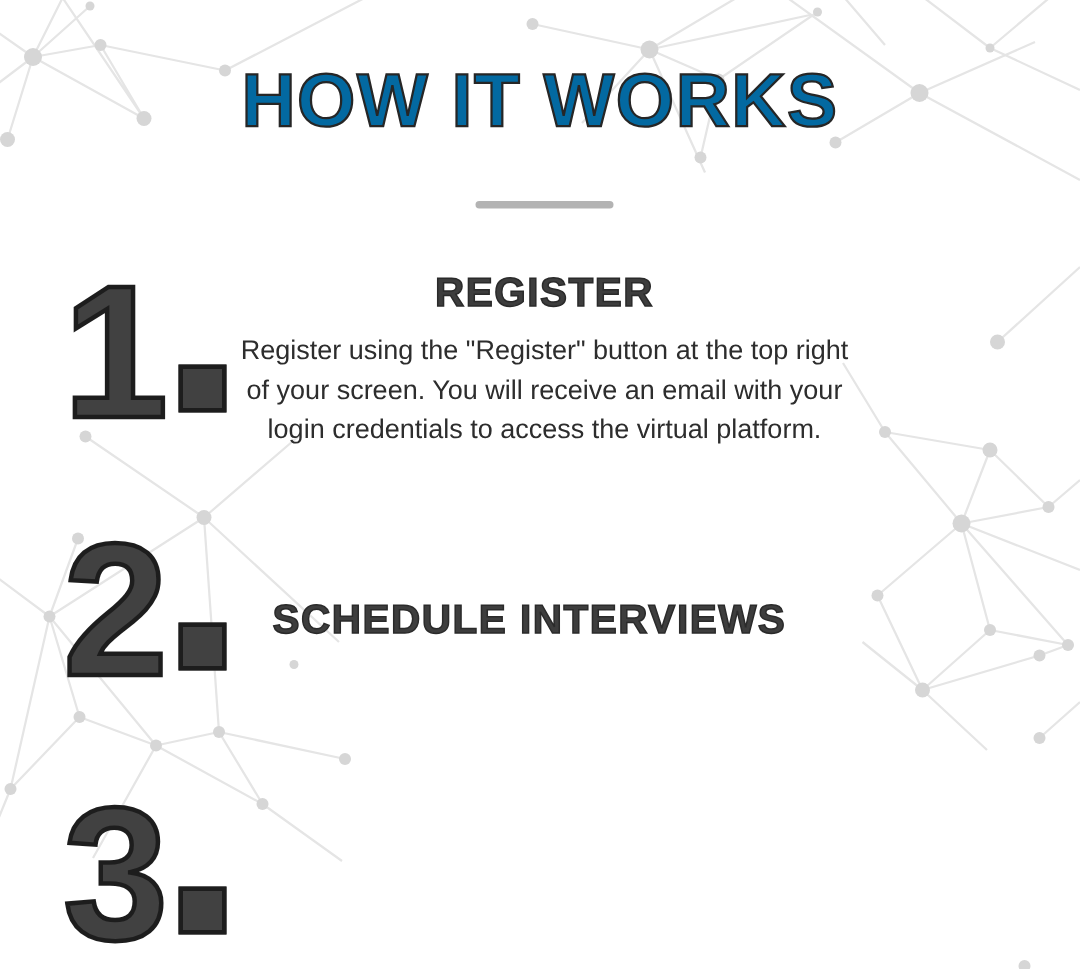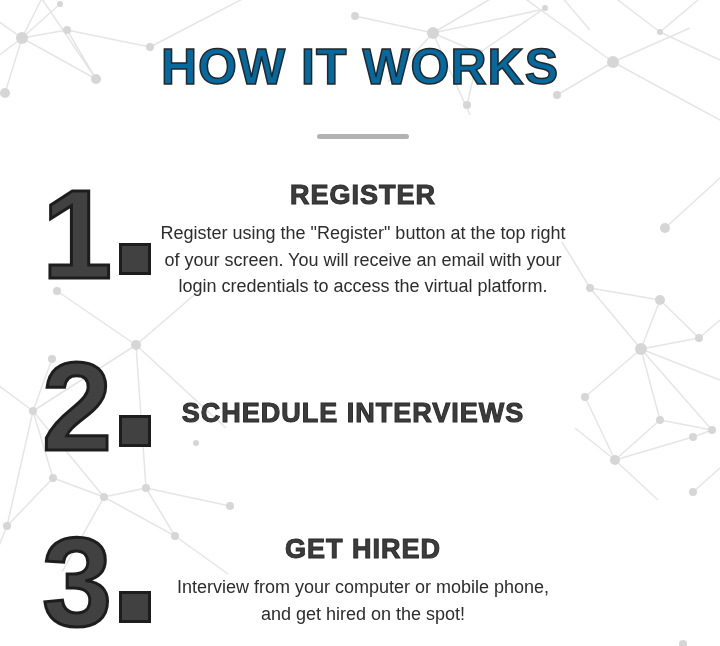--- a/index.html
+++ b/index.html
@@ -132,19 +132,15 @@
     <div class="copy">
       <h2>SCHEDULE INTERVIEWS</h2>
     </div>
   </section>
 
   <section class="step step-3">
     <div class="num">
       <span class="digit">3</span>
       <span class="square-dot"></span>
     </div>
-    <div class="copy">
-      <h2>GET HIRED</h2>
-      <p>Interview from your computer or mobile phone, and get hired on the spot!</p>
-    </div>
   </section>
 
 </div>
 
 </body></html>

